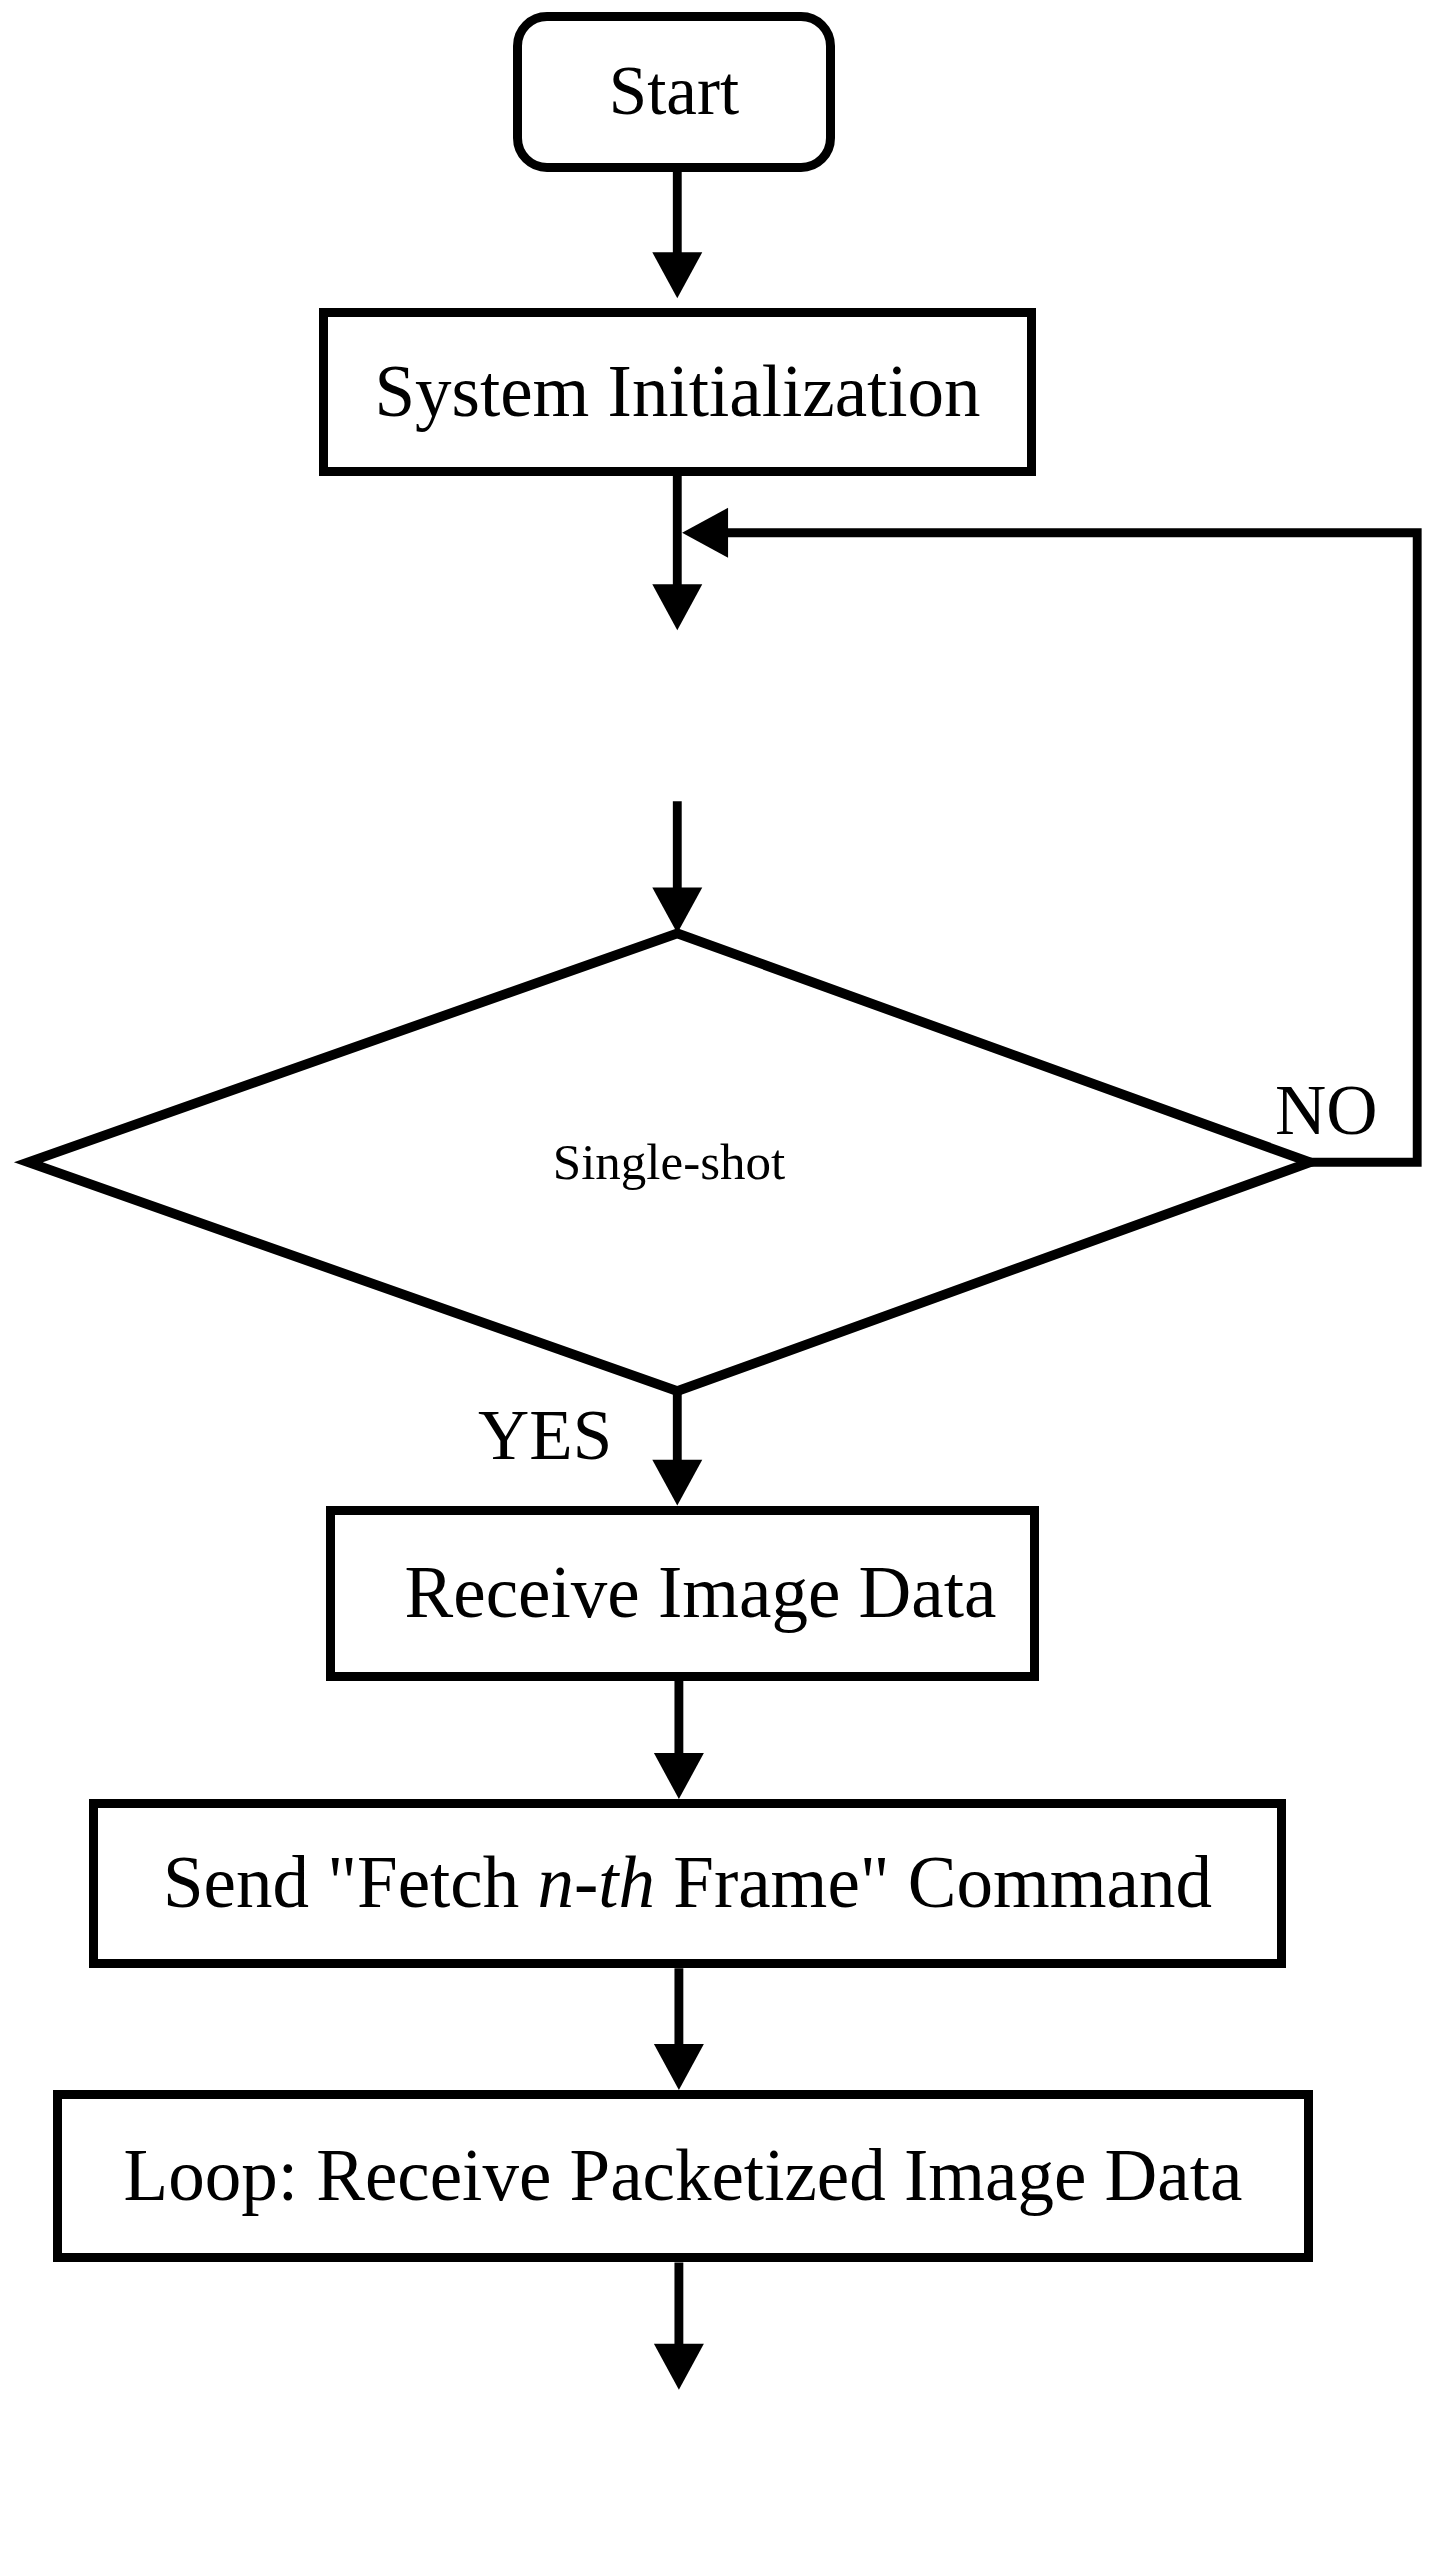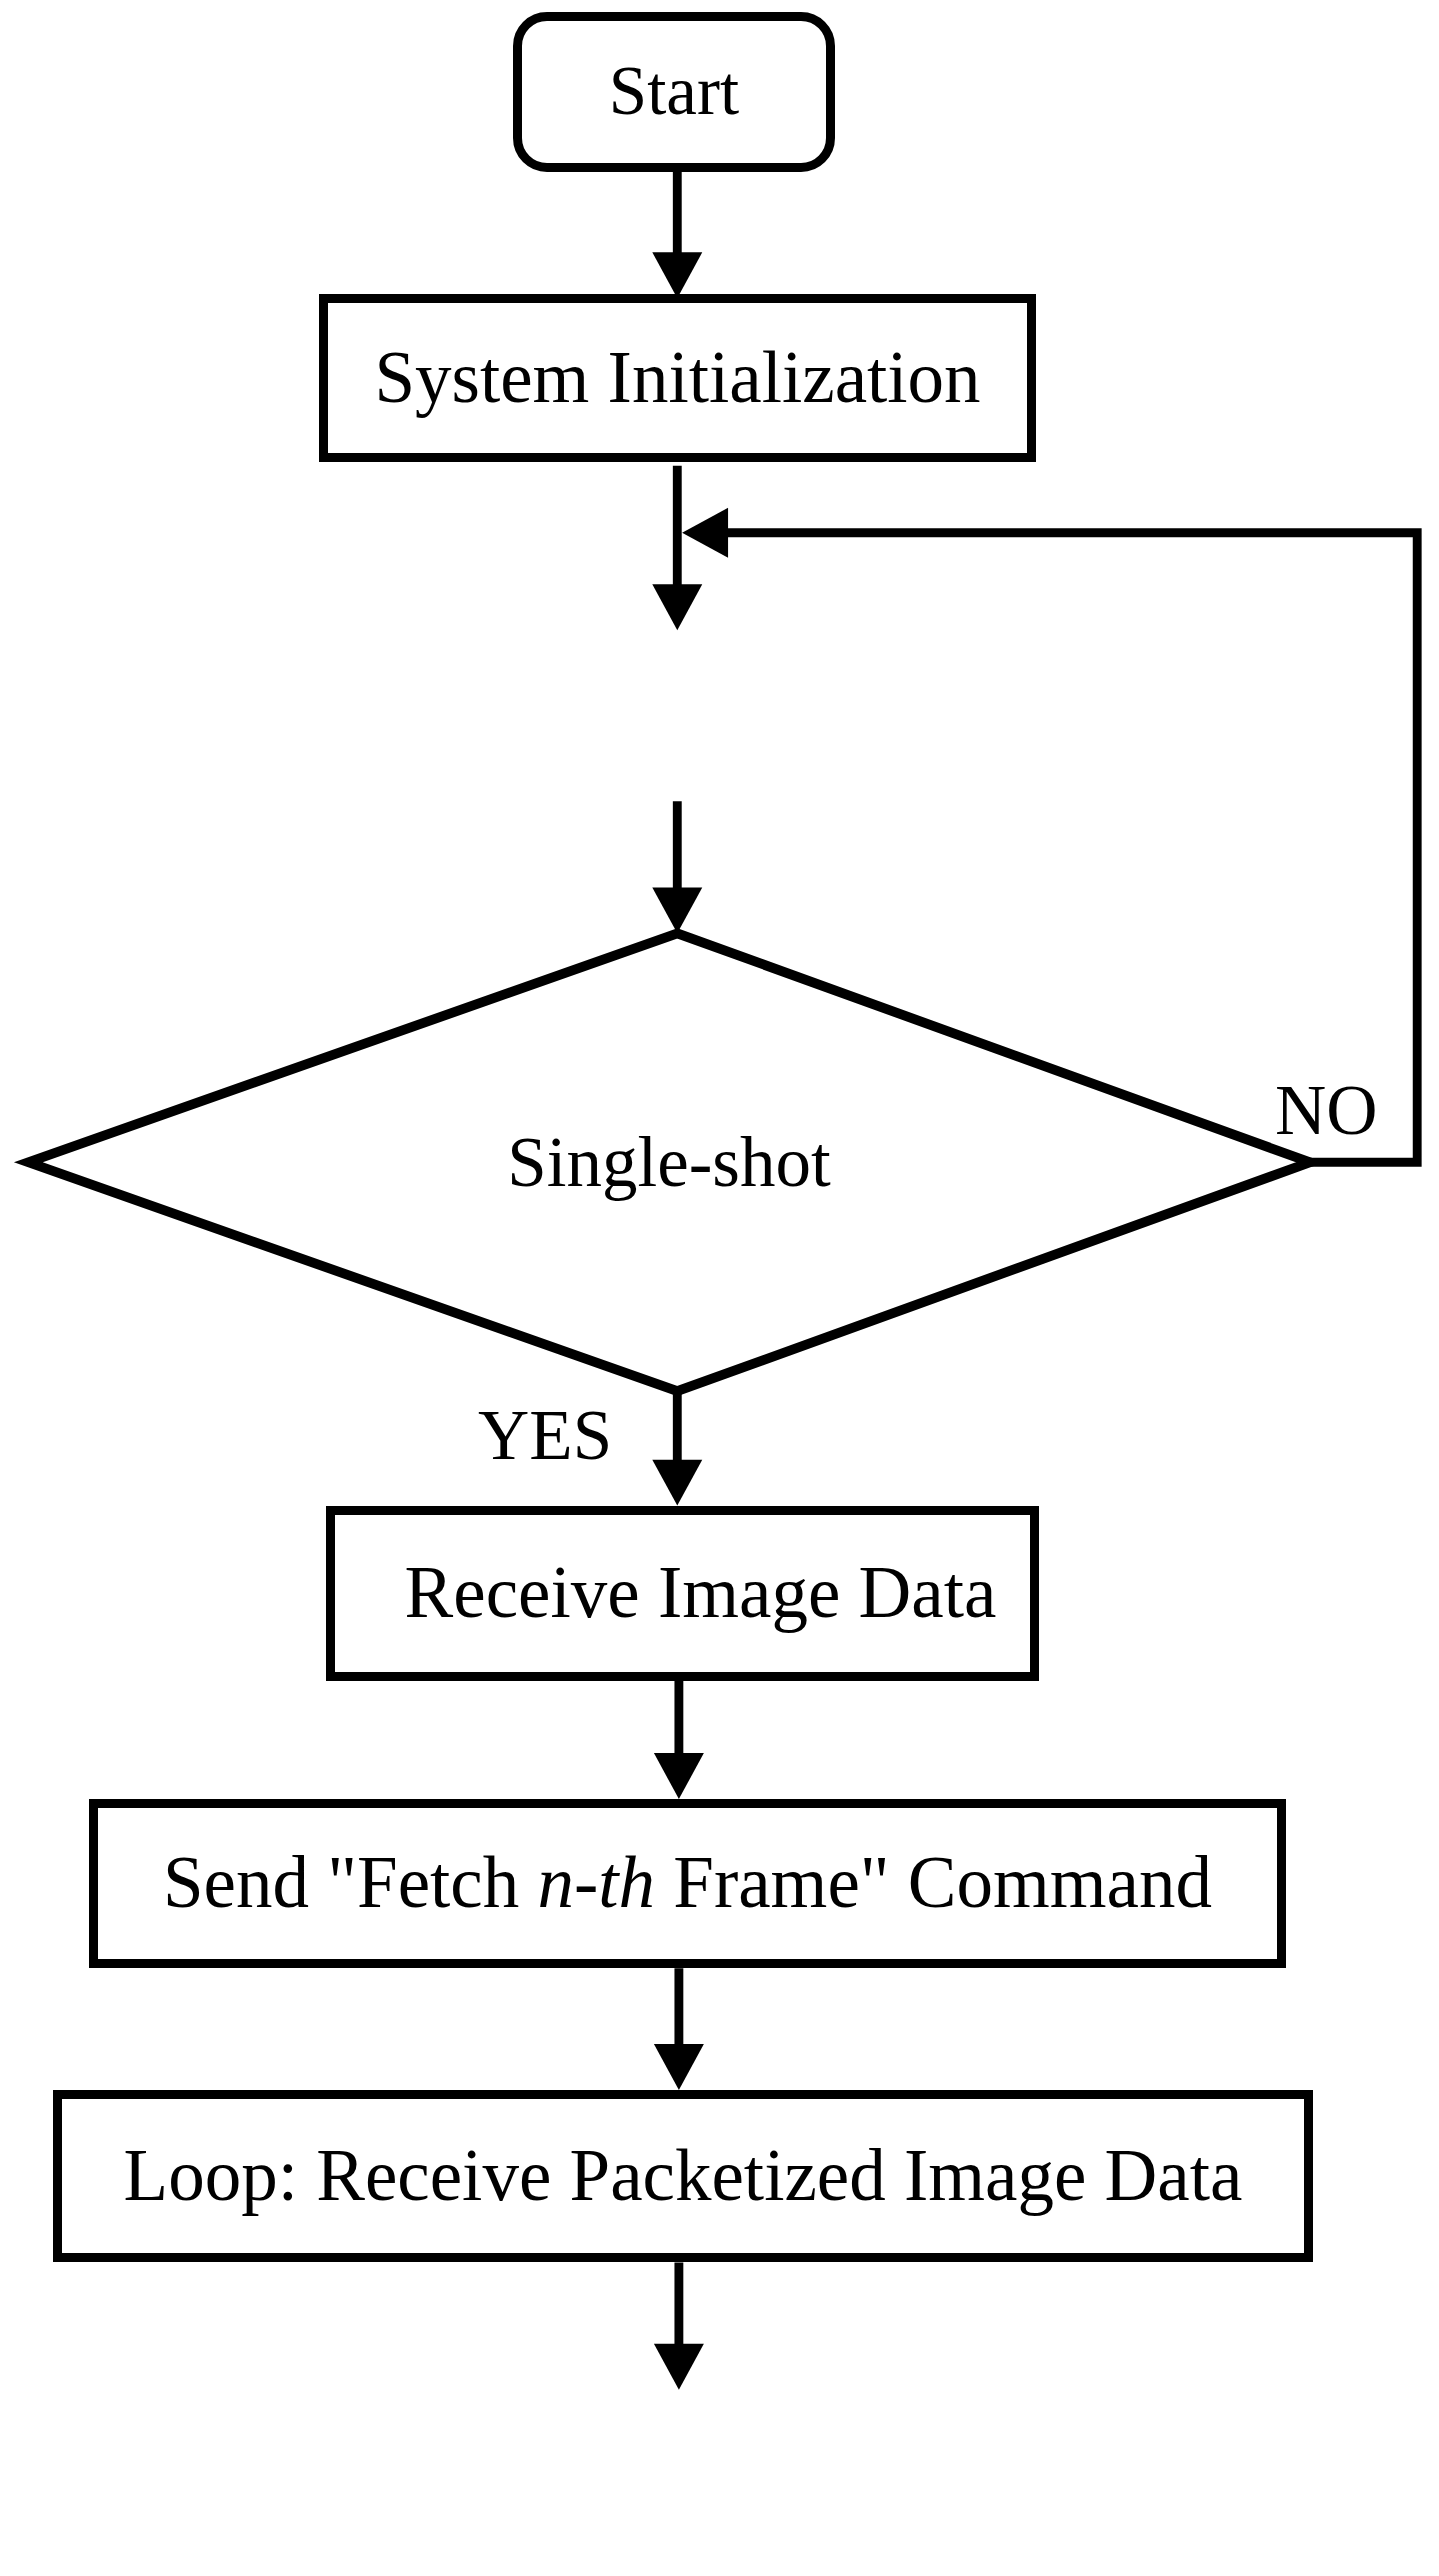--- a/index.html
+++ b/index.html
@@ -42,36 +42,36 @@
     font-size: 69px;
   }
   .decision-label {
     position: absolute;
     left: 28px; top: 933px;
     width: 1282px; height: 458px;
     display: flex;
     flex-direction: row;
     align-items: center;
     justify-content: center;
-    font-size: 71px;
+    font-size: 51px;
     line-height: 81px;
     text-align: center;
     background: transparent;
     pointer-events: none;
   }
   .branch {
     position: absolute;
     font-size: 71px;
     line-height: 73px;
     white-space: nowrap;
   }
   #label-yes { left: 478px; top: 1399px; }
   #label-no  { left: 1275px; top: 1074px; }
   #node-start            { left: 513px; top: 12px;   width: 322px;  height: 160px; }
-  #node-system-init      { left: 319px; top: 294px;  width: 717px;  height: 168px; }
+  #node-system-init      { left: 319px; top: 308px;  width: 717px;  height: 168px; }
   #node-send-single-shot { left: 214px; top: 630px;  width: 936px; height: 171px; }
   #node-receive-image    { left: 326px; top: 1506px; width: 713px;  height: 175px; padding-left: 36px; }
   #node-fetch-frame      { left: 89px; top: 1799px; width: 1197px; height: 169px; }
   #node-loop-receive     { left: 53px;  top: 2090px; width: 1260px; height: 172px; }
   #node-transmit         { left: 93px; top: 2390px; width: 1190px; height: 167px; }
   .it { font-style: italic; }
 </style>
 </head>
 <body>
 

